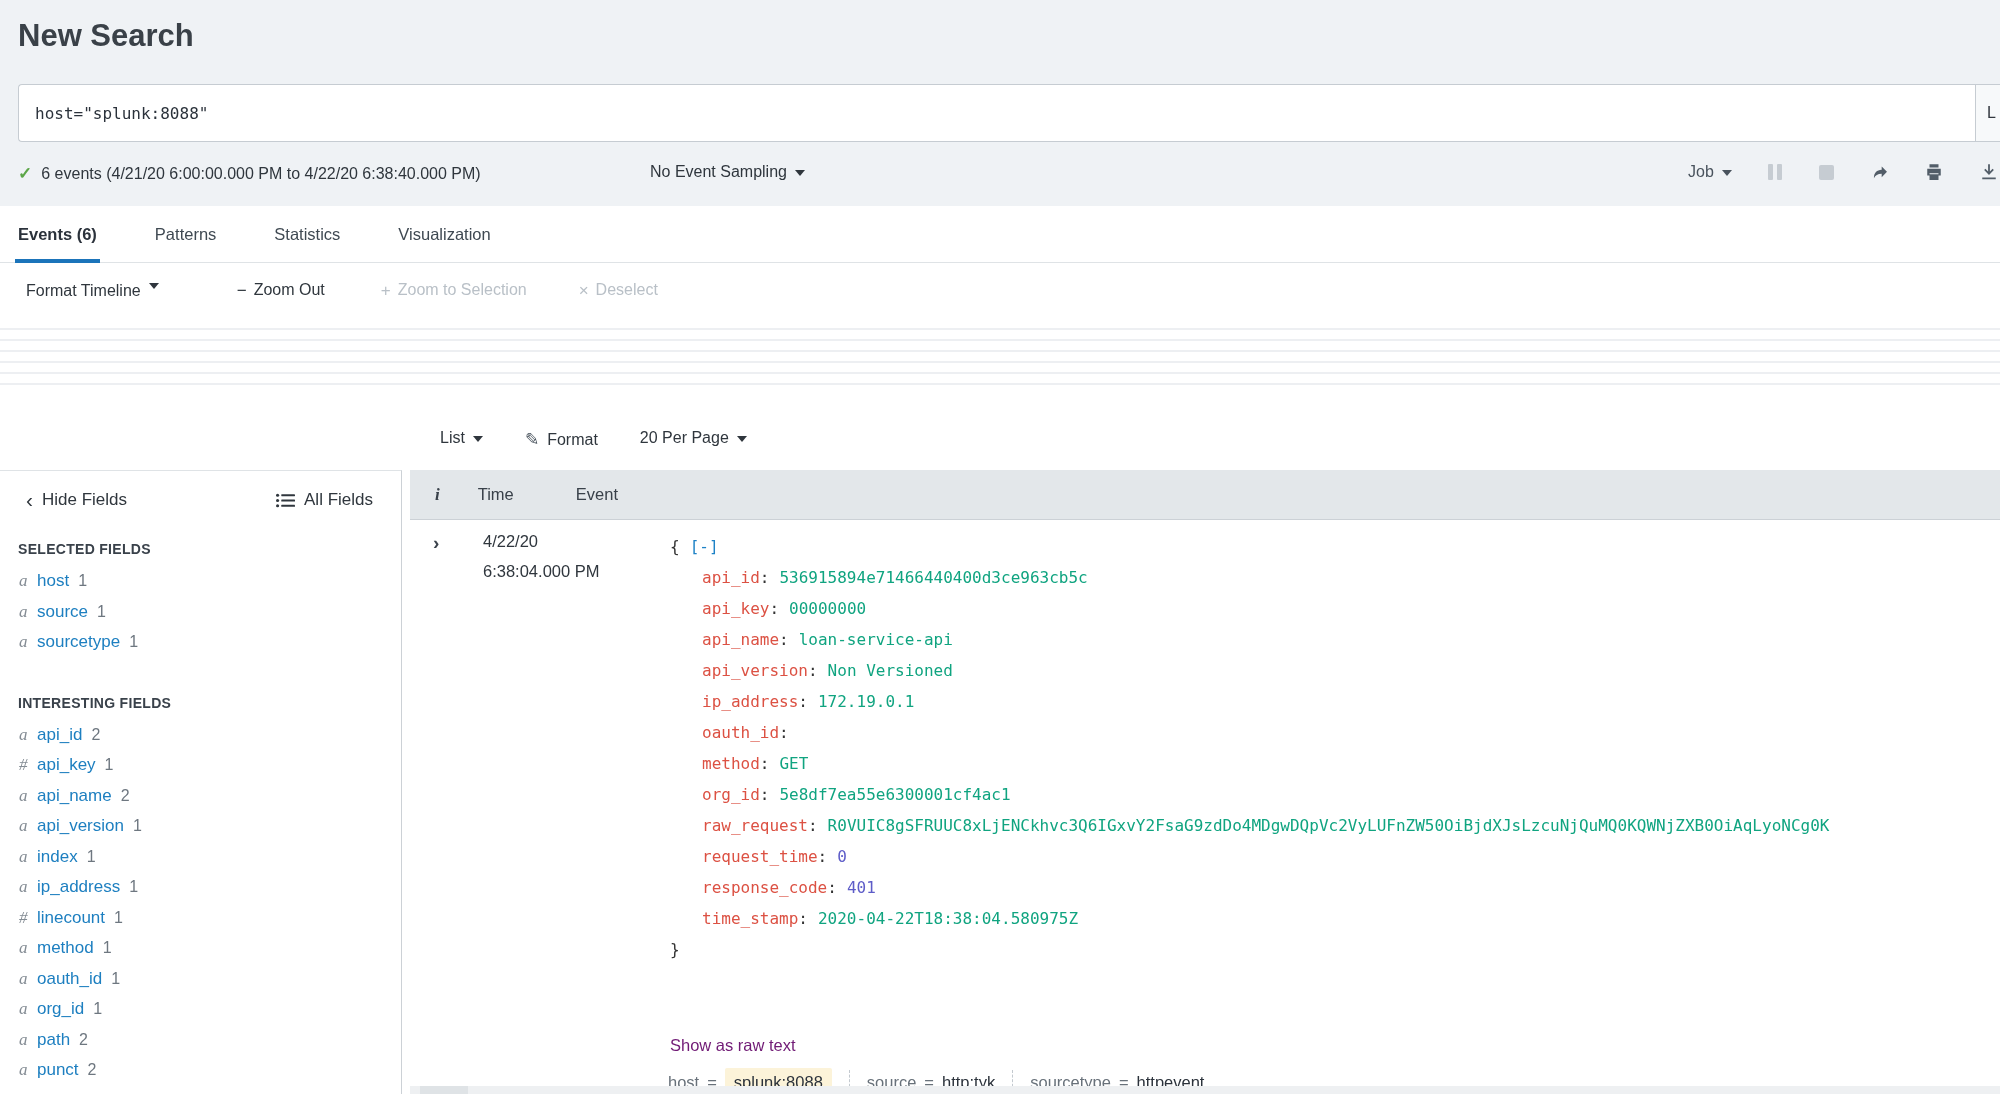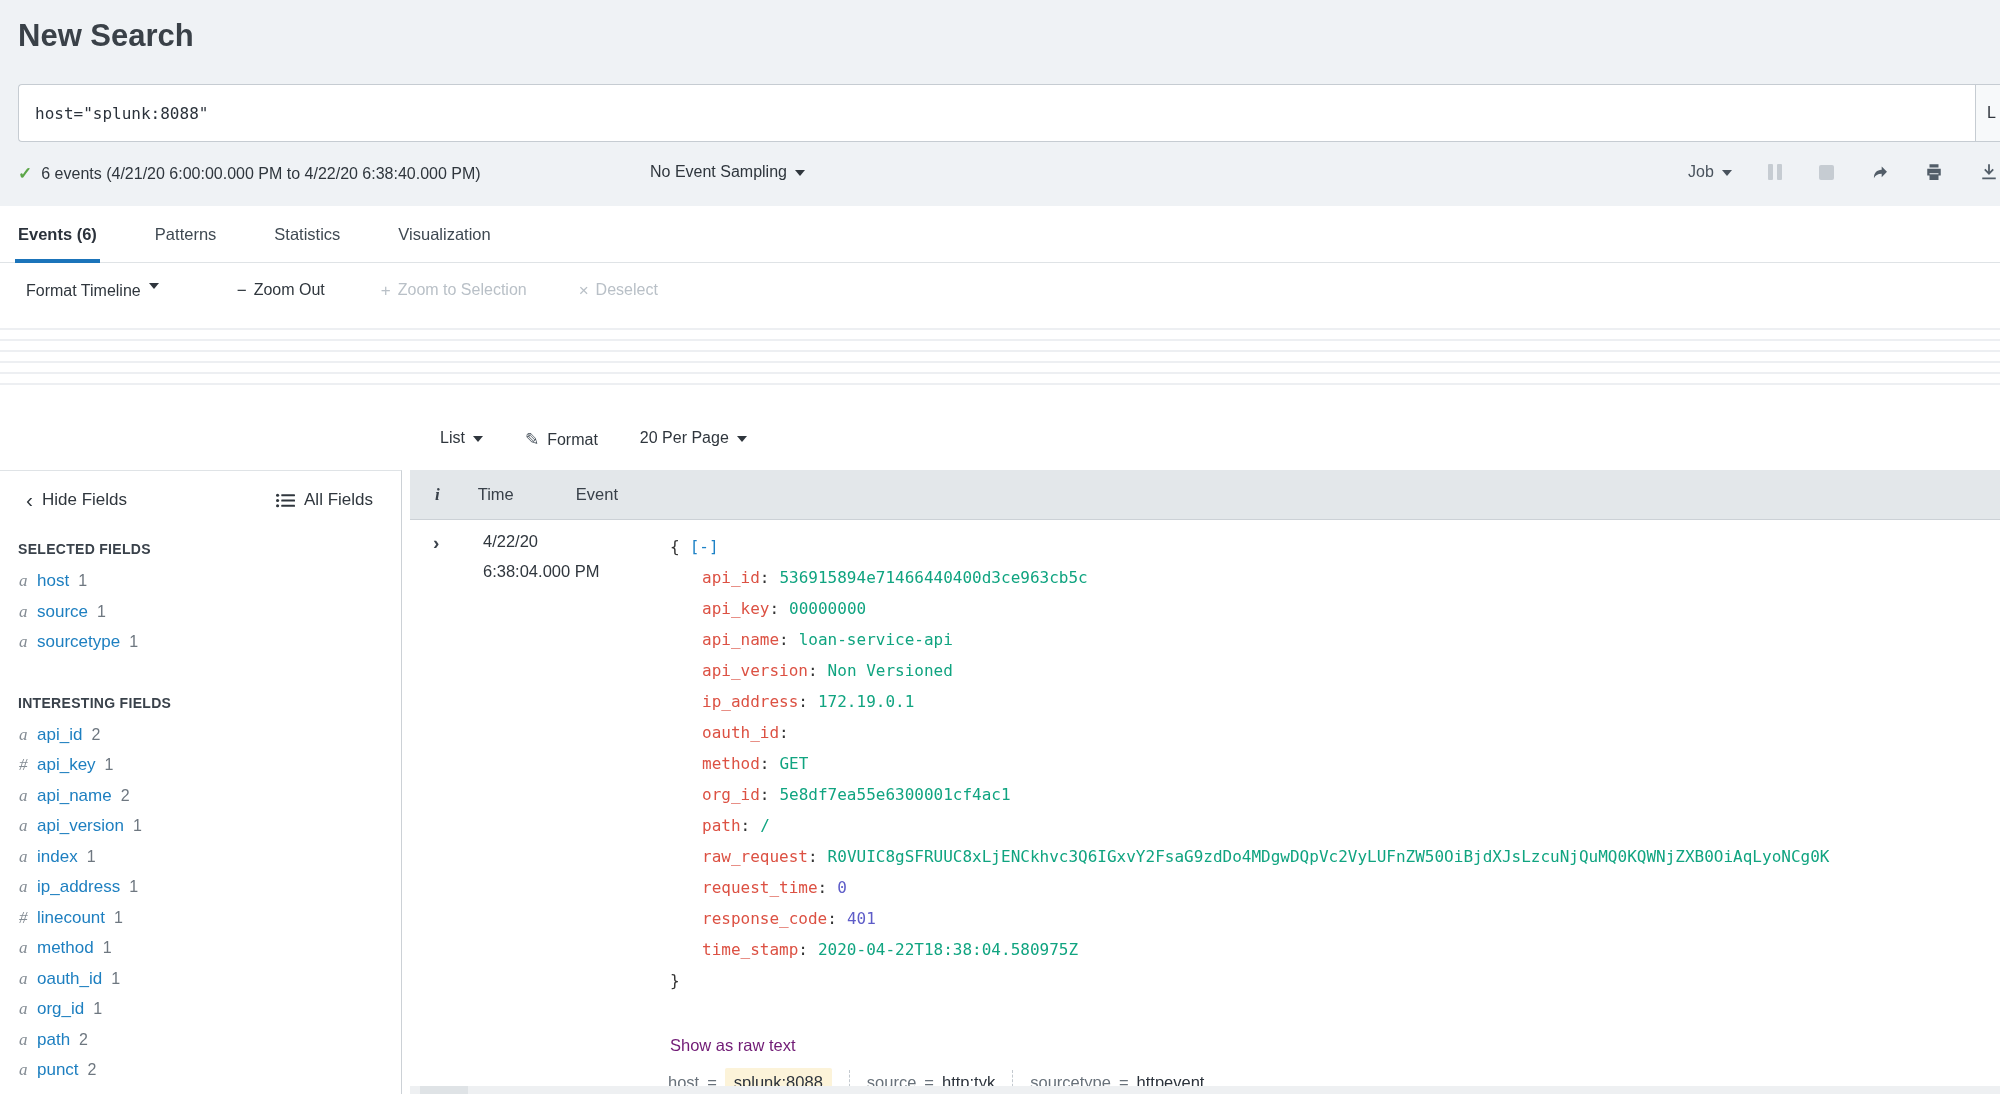--- a/index.html
+++ b/index.html
@@ -325,21 +325,20 @@
           <span class="jcolon">{</span><span class="collapse">[-]</span>
         </div>
         <div class="jline indent"><span class="jkey">api_id</span><span class="jcolon">:</span><span class="jval v-str">536915894e71466440400d3ce963cb5c</span></div>
         <div class="jline indent"><span class="jkey">api_key</span><span class="jcolon">:</span><span class="jval v-str">00000000</span></div>
         <div class="jline indent"><span class="jkey">api_name</span><span class="jcolon">:</span><span class="jval v-str">loan-service-api</span></div>
         <div class="jline indent"><span class="jkey">api_version</span><span class="jcolon">:</span><span class="jval v-str">Non Versioned</span></div>
         <div class="jline indent"><span class="jkey">ip_address</span><span class="jcolon">:</span><span class="jval v-str">172.19.0.1</span></div>
         <div class="jline indent"><span class="jkey">oauth_id</span><span class="jcolon">:</span><span class="jval"></span></div>
         <div class="jline indent"><span class="jkey">method</span><span class="jcolon">:</span><span class="jval v-str">GET</span></div>
         <div class="jline indent"><span class="jkey">org_id</span><span class="jcolon">:</span><span class="jval v-str">5e8df7ea55e6300001cf4ac1</span></div>
-        <div class="jline indent"><span class="jkey">path</span><span class="jcolon">:</span><span class="jval v-str">/</span></div>
         <div class="jline indent"><span class="jkey">raw_request</span><span class="jcolon">:</span><span class="jval v-str">R0VUIC8gSFRUUC8xLjENCkhvc3Q6IGxvY2FsaG9zdDo4MDgwDQpVc2VyLUFnZW50OiBjdXJsLzcuNjQuMQ0KQWNjZXB0OiAqLyoNCg0K</span></div>
         <div class="jline indent"><span class="jkey">request_time</span><span class="jcolon">:</span><span class="jval v-num">0</span></div>
         <div class="jline indent"><span class="jkey">response_code</span><span class="jcolon">:</span><span class="jval v-num">401</span></div>
         <div class="jline indent"><span class="jkey">time_stamp</span><span class="jcolon">:</span><span class="jval v-str">2020-04-22T18:38:04.580975Z</span></div>
         <div class="jline"><span class="jcolon">}</span></div>
       </div>
 
       <div class="raw-link">Show as raw text</div>
 
       <div class="event-footer">

